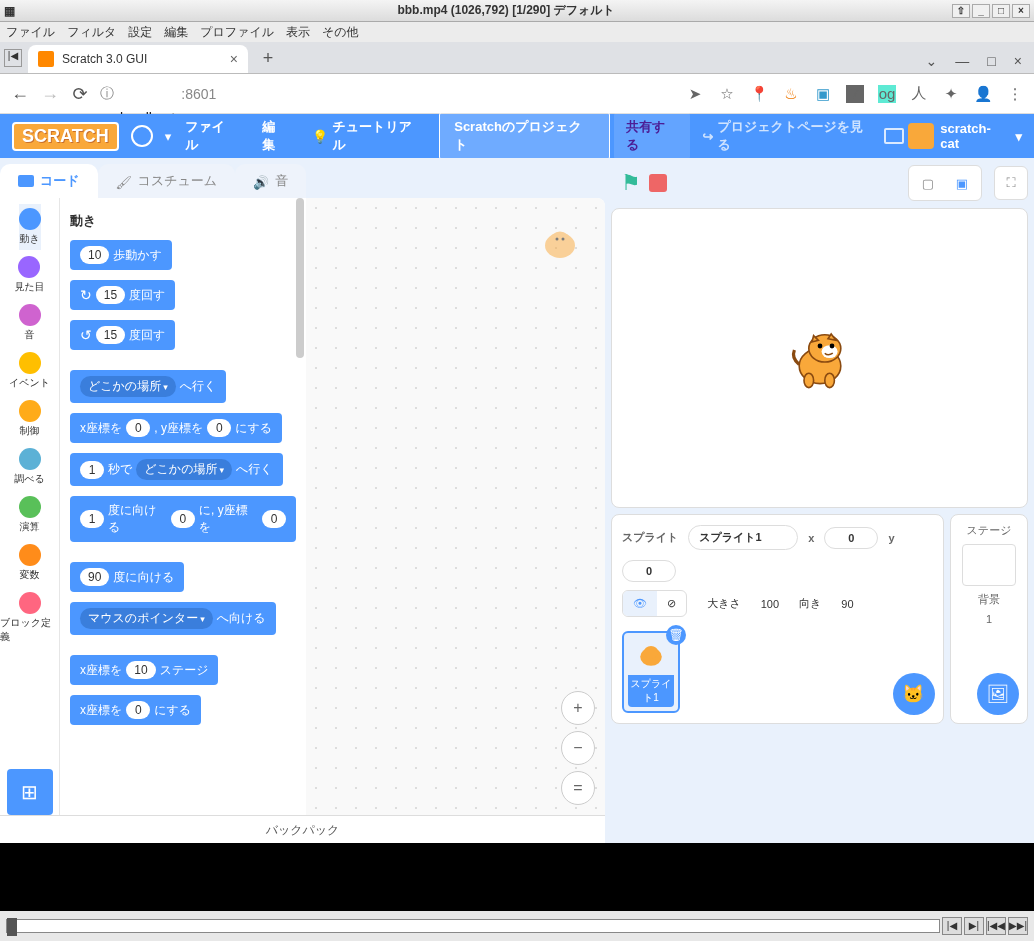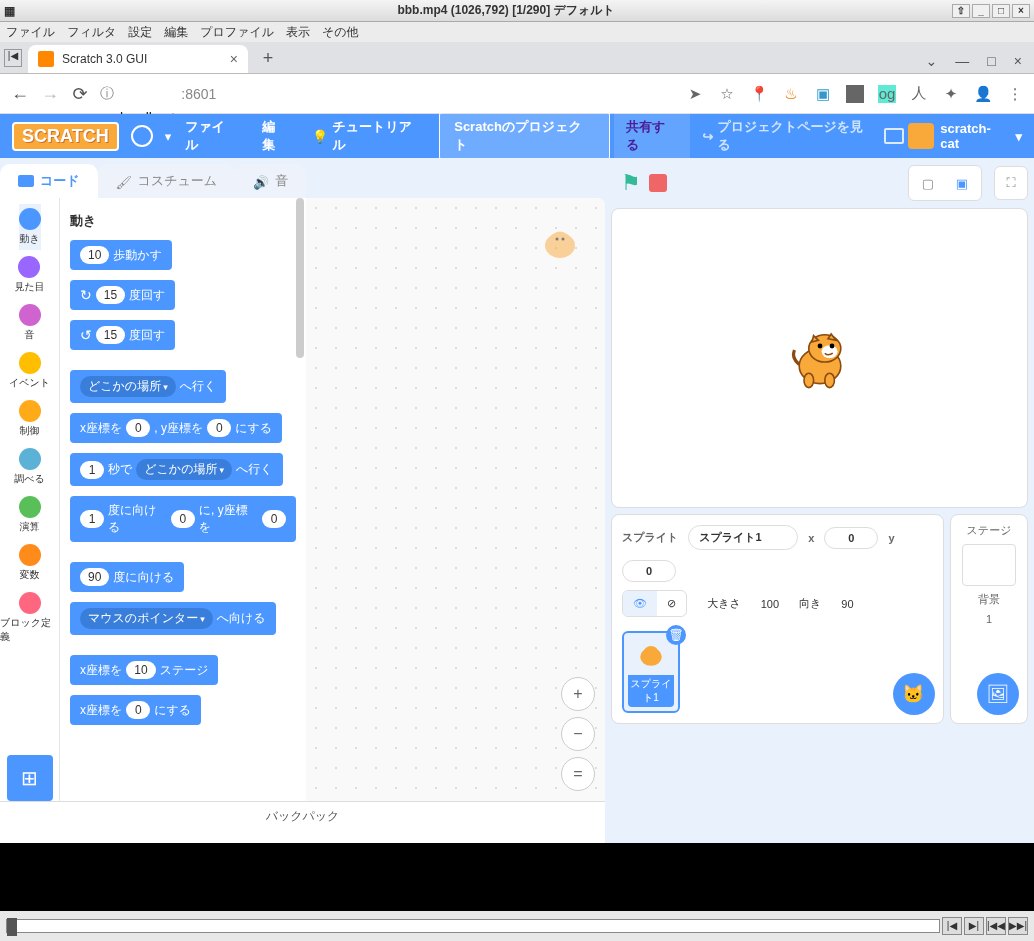--- a/index.html
+++ b/index.html
@@ -72,21 +72,21 @@
 .block .dd { background: #3a7edc; border-radius: 12px; padding: 2px 8px; display:flex; align-items:center; gap:2px;}
 .block .dd::after { content:"▾"; font-size:9px;}
 .block .rot { font-size:14px;}
 .scrollbar-v { position:absolute; right:2px; top:0; width:8px; height:160px; background:#ccc; border-radius:4px;}
 
 .script-area { flex: 1; background: #f9f9f9; background-image: radial-gradient(#ddd 1px, transparent 1px); background-size: 20px 20px; position: relative;}
 .script-area .cat-sprite { position:absolute; top:20px; right:20px; width:50px; height:50px; opacity:.5;}
 .zoom-col { position:absolute; bottom:10px; right:10px; display:flex; flex-direction:column; gap:6px;}
 .zoom-col div { width:34px; height:34px; border:1px solid #ccc; border-radius:50%; background:#fff; display:flex; align-items:center; justify-content:center; font-size:16px; color:#666;}
 
-.backpack { height: 42px; background:#fff; border-top:1px solid #ddd; text-align:center; font-size:12px; line-height:28px; color:#555;}
+.backpack { height: 28px; background:#fff; border-top:1px solid #ddd; text-align:center; font-size:12px; line-height:28px; color:#555;}
 
 
 .right-panel { flex:1; display:flex; flex-direction:column; padding:6px 6px 6px 6px; gap:6px;}
 .stage-header { height: 38px; display:flex; align-items:center; gap:8px; }
 .flag { color:#3b9; font-size:22px; margin-left:10px;}
 .stop { width:18px; height:18px; background:#e66; border-radius:3px; }
 .stage-header .spacer { flex:1;}
 .stage-ctrl { display:flex; gap:4px; background:#fff; border:1px solid #ddd; border-radius:6px; padding:4px;}
 .stage-ctrl div { width:30px; height:26px; display:flex; align-items:center; justify-content:center; color:#888;}
 .stage-ctrl div.active { color:#4c97ff;}

